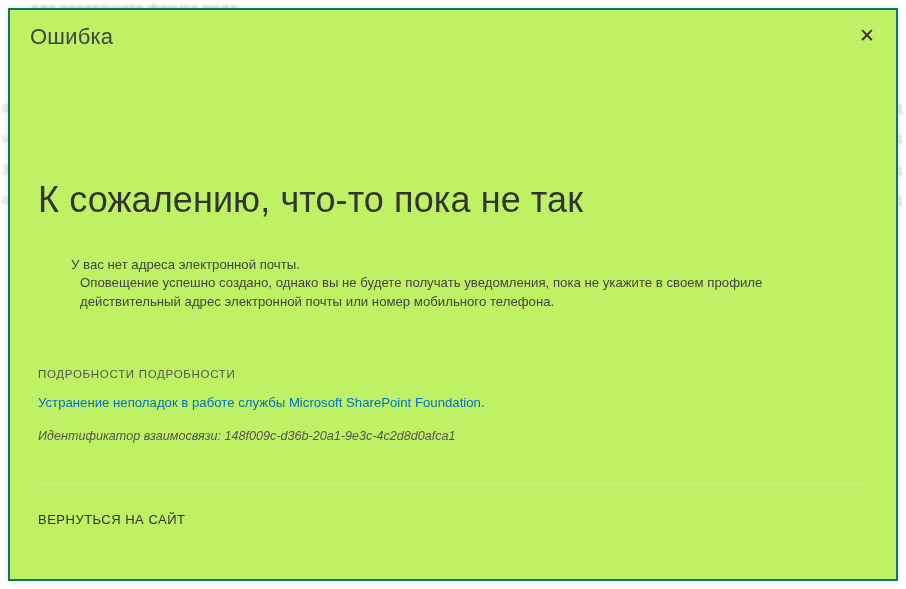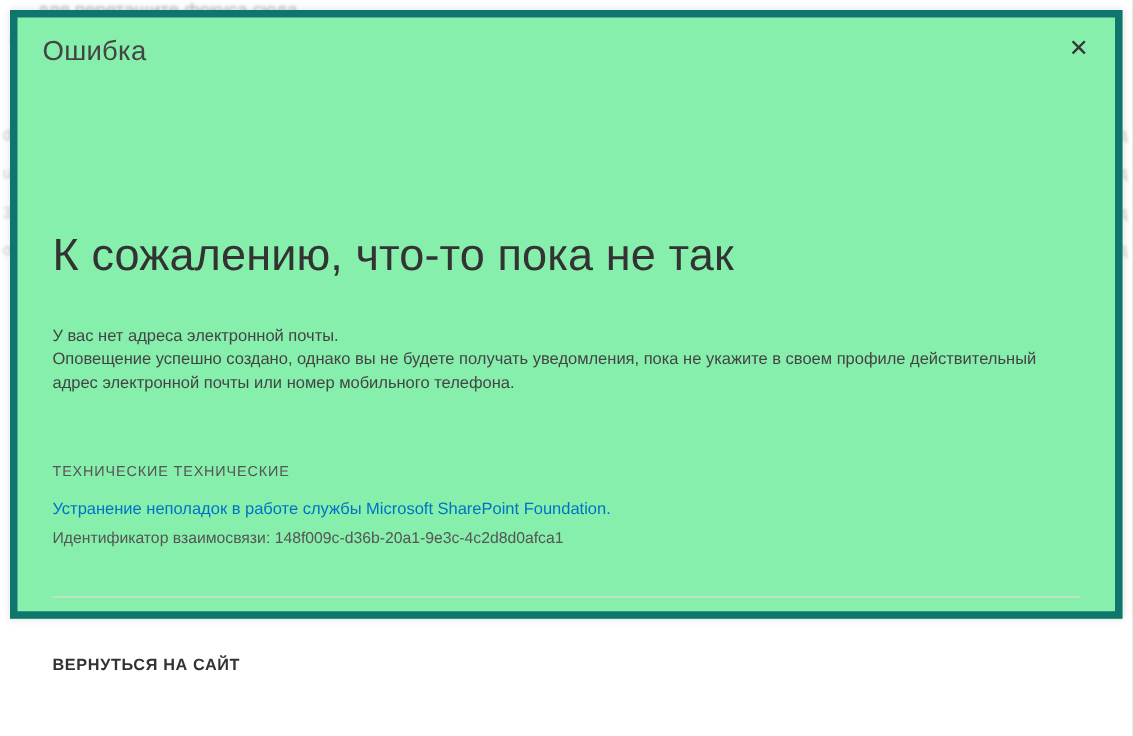--- a/index.html
+++ b/index.html
@@ -44,23 +44,23 @@
   }
   .bg-left-col { left: 2px; }
   .bg-right-col { right: 4px; }
 
   
   .dialog {
     position: absolute;
     left: 8px;
     top: 8px;
     width: 890px;
-    height: 487px;
-    background: #86efac;
-    border: 6px solid #0f766e;
+    height: 573px;
+    background: #bef264;
+    border: 2px solid #0f766e;
     box-shadow: 0 0 6px rgba(0,0,0,0.13);
     box-sizing: border-box;
   }
   .dialog-header {
     position: relative;
     height: 56px;
   }
   .dialog-title {
     position: absolute;
     left: 20px;
@@ -103,61 +103,61 @@
     line-height: 1.1;
   }
 
   .error-message {
     margin-top: 36px;
     font-size: 13.2px;
     color: #444444;
     line-height: 1.42;
     max-width: 820px;
   }
-  .error-message .line-1 { display: block; }
-  .error-message .line-2 { display: block; }
+  .error-message .line-1 { display: block; margin-left: 33px; }
+  .error-message .line-2 { display: block; margin-left: 42px; }
 
   .tech-section {
     margin-top: 56px;
   }
   .tech-label {
     font-size: 11.5px;
     color: #555555;
     letter-spacing: 0.7px;
   }
   .tech-link {
     display: inline-block;
     margin-top: 15px;
     font-size: 13.2px;
     color: #0072c6;
     text-decoration: none;
     cursor: pointer;
     text-align: right;
   }
   .tech-row {
-    margin-top: 7px;
+    margin-top: 18px;
     font-size: 12.6px;
     color: #555555;
+    font-style: italic;
   }
 
   .divider {
     margin: 40px 0 0 0;
     border: 0;
     border-top: 1px solid #dcdcdc;
   }
 
   .footer-action {
-    margin-top: 46px;
+    margin-top: 28px;
     font-size: 13px;
     color: #333333;
     letter-spacing: 0.5px;
     cursor: pointer;
     display: inline-block;
     text-decoration: none;
-    font-weight: bold;
   }
 </style>
 </head>
 <body>
 
 <div class="background-page">
   <div class="bg-text bg-top-line">для перетащите фокуса сюда</div>
   <div class="bg-text bg-sub-line">ф</div>
 
   <div class="bg-text bg-left-col" style="top:100px;">d</div>
@@ -181,21 +181,21 @@
   <div class="dialog-body">
 
     <h1 class="error-heading">К сожалению, что-то пока не так</h1>
 
     <div class="error-message">
       <span class="line-1">У вас нет адреса электронной почты.</span>
       <span class="line-2">Оповещение успешно создано, однако вы не будете получать уведомления, пока не укажите в своем профиле действительный адрес электронной почты или номер мобильного телефона.</span>
     </div>
 
     <div class="tech-section">
-      <div class="tech-label">ТЕХНИЧЕСКИЕ ТЕХНИЧЕСКИЕ</div>
+      <div class="tech-label">ПОДРОБНОСТИ ПОДРОБНОСТИ</div>
       <a class="tech-link" href="#">Устранение неполадок в работе службы Microsoft SharePoint Foundation.</a>
       <div class="tech-row">Идентификатор взаимосвязи: 148f009c-d36b-20a1-9e3c-4c2d8d0afca1</div>
     </div>
 
     <hr class="divider">
 
     <a class="footer-action" href="#">ВЕРНУТЬСЯ НА САЙТ</a>
   </div>
 </div>
 

